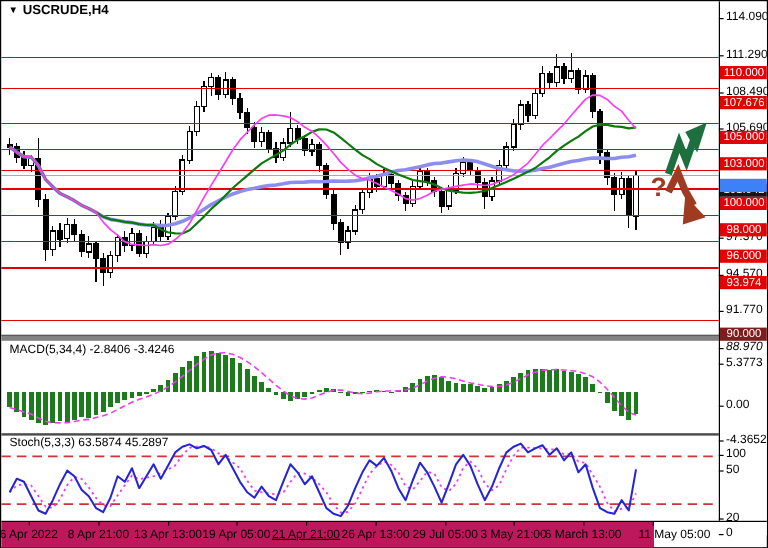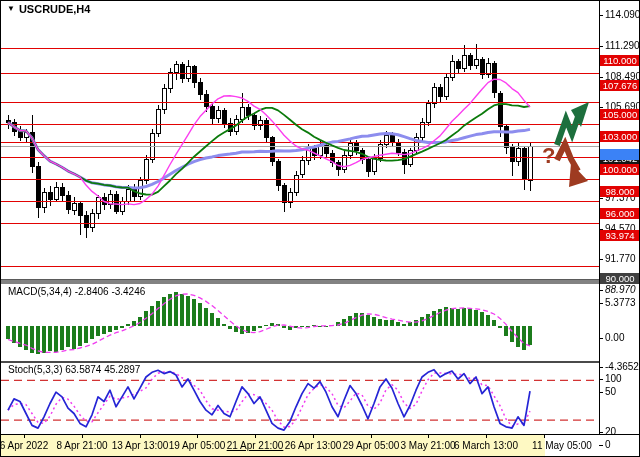--- a/index.html
+++ b/index.html
@@ -19,21 +19,21 @@
   #macd-label{top:285px;}
   #stoch-label{top:363px;}
   .sep-main{position:absolute;left:0;top:278px;width:598px;height:5px;background:#828282;border-top:1px solid #5a5a5a;z-index:5;}
   .sep-stoch{position:absolute;left:0;top:360px;width:598px;height:2px;background:#4a4a4a;z-index:5;}
   .axis-vline{position:absolute;left:598px;top:0;width:1px;height:433px;background:#000;z-index:5;}
   .bottom-line{position:absolute;left:0;top:433px;width:640px;height:1px;background:#000;z-index:5;}
   #price-axis{position:absolute;left:598px;top:0;width:42px;height:433px;background:#fff;z-index:4;margin-top:12px;}
   .ptick{position:absolute;left:6px;font-size:10px;white-space:nowrap;}
   .ptickmark{position:absolute;left:0;width:4px;height:1px;background:#000;}
   .badge{position:absolute;left:1px;width:40px;height:11px;font-size:9.5px;line-height:11px;text-align:center;color:#fff;white-space:nowrap;}
-  #time-axis{position:absolute;left:0;top:434px;width:544px;height:23px;background:#fef9c3;}
+  #time-axis{position:absolute;left:0;top:434px;width:544px;height:23px;background:#be185d;}
   .ttick{position:absolute;top:5px;font-size:10px;white-space:nowrap;transform:translateX(-50%);}
   .ttickmark{position:absolute;top:0;width:1px;height:3px;background:#000;}
 </style>
 </head>
 <body>
 
 <div class="chart">
   <svg id="main-plot" width="598" height="282">
       <g>
         <line x1="7" y1="113.8" x2="7" y2="128.0" stroke="#000" stroke-width="1" shape-rendering="crispEdges"></line>
@@ -379,37 +379,37 @@
       <div class="badge" style="top: 140px; background: rgb(22, 22, 22);">101.042</div>
       <div class="badge" style="top: 42px; background: rgb(226, 2, 2);">110.000</div>
       <div class="badge" style="top: 67px; background: rgb(226, 2, 2);">107.676</div>
       <div class="badge" style="top: 96px; background: rgb(226, 2, 2);">105.000</div>
       <div class="badge" style="top: 118px; background: rgb(226, 2, 2);">103.000</div>
       <div class="badge" style="top: 136px; background: #3b82f6; padding-left: 44px;">101.375</div>
       <div class="badge" style="top: 151px; background: rgb(226, 2, 2);">100.000</div>
       <div class="badge" style="top: 173px; background: rgb(226, 2, 2);">98.000</div>
       <div class="badge" style="top: 195px; background: rgb(226, 2, 2);">96.000</div>
       <div class="badge" style="top: 217px; background: rgb(226, 2, 2);">93.974</div>
-      <div class="badge" style="top: 260px; background: #404040;">90.000</div>
+      <div class="badge" style="top: 260px; background: #7f1d1d;">90.000</div>
     </div>
   <div id="time-axis">
       <div class="ttickmark" style="left: 23px;"></div>
       <div class="ttick" style="left: 23px;">6 Apr 2022</div>
       <div class="ttickmark" style="left: 81px;"></div>
       <div class="ttick" style="left: 81px;">8 Apr 21:00</div>
       <div class="ttickmark" style="left: 139px;"></div>
       <div class="ttick" style="left: 139px;">13 Apr 13:00</div>
       <div class="ttickmark" style="left: 196px;"></div>
       <div class="ttick" style="left: 196px;">19 Apr 05:00</div>
       <div class="ttickmark" style="left: 254px;"></div>
       <div class="ttick" style="left: 254px; text-decoration: underline;">21 Apr 21:00</div>
       <div class="ttickmark" style="left: 312px;"></div>
       <div class="ttick" style="left: 312px;">26 Apr 13:00</div>
       <div class="ttickmark" style="left: 370px;"></div>
-      <div class="ttick" style="left: 370px;">29 Apr 05:00</div>
+      <div class="ttick" style="left: 370px;">29 Jul 05:00</div>
       <div class="ttickmark" style="left: 427px;"></div>
       <div class="ttick" style="left: 427px;">3 May 21:00</div>
       <div class="ttickmark" style="left: 485px;"></div>
       <div class="ttick" style="left: 485px;">6 March 13:00</div>
       <div class="ttickmark" style="left: 543px;"></div>
       <div class="ttick" style="left: 561px; text-align: right;">11 May 05:00</div>
     </div>
 </div>
 
 </body></html>

